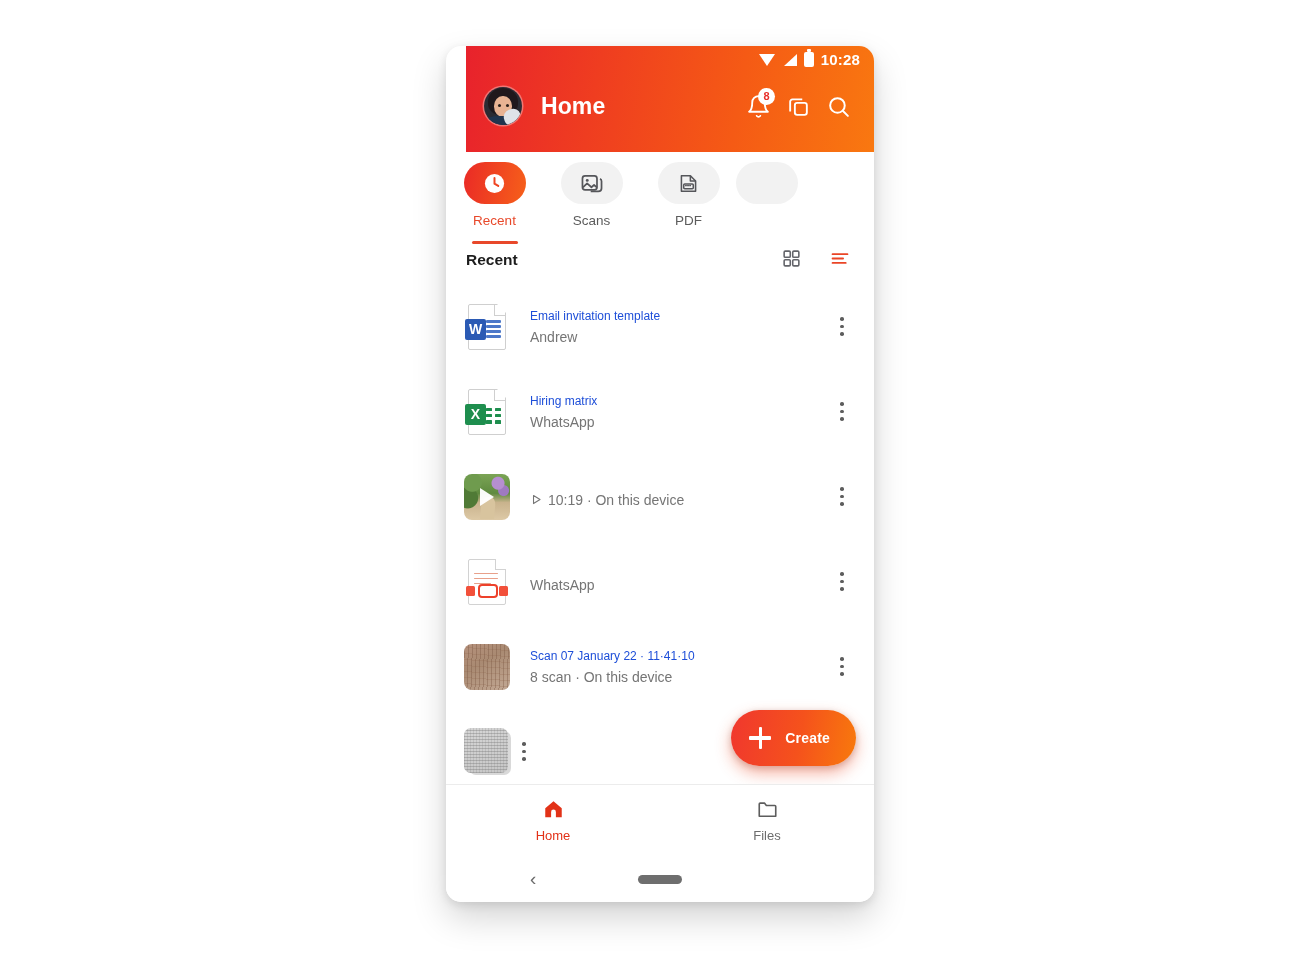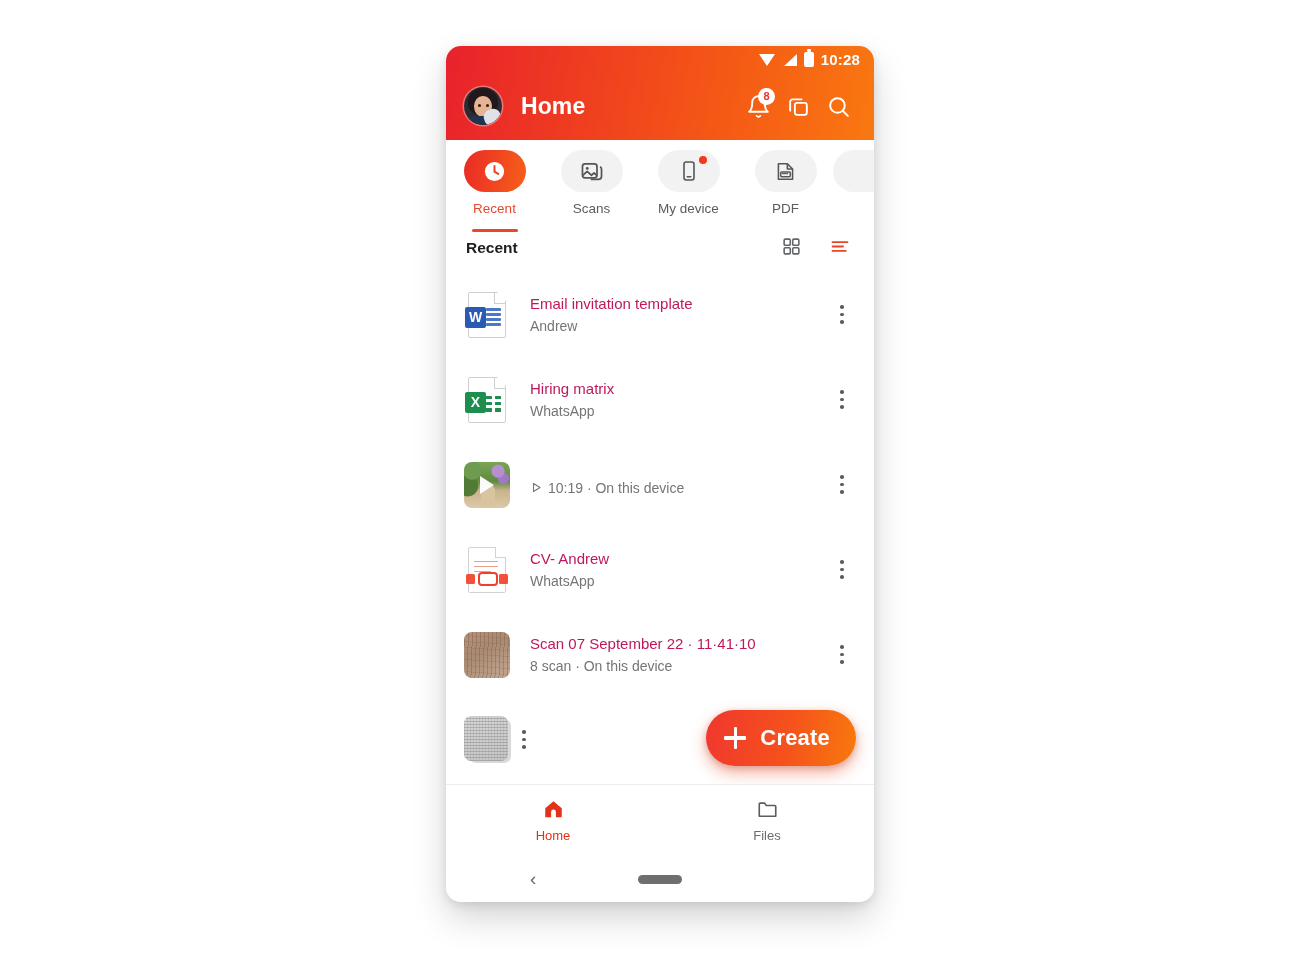--- a/index.html
+++ b/index.html
@@ -16,22 +16,23 @@
     position: absolute; left: 446px; top: 46px;
     width: 428px; height: 856px;
     background: #ffffff;
     border-radius: 15px;
     overflow: hidden;
     box-shadow: 0 16px 34px rgba(0,0,0,0.17), 0 3px 10px rgba(0,0,0,0.10);
   }
 
   
   .header {
-    position: relative; height: 94px;
+    position: relative; height: 106px;
     background: linear-gradient(100deg, #e8222c 0%, #ef3d20 32%, #f55a15 66%, #f97810 100%);
+    margin-left: 20px;
   }
   .statusbar {
     height: 26px; display: flex; align-items: center; justify-content: flex-end;
     padding-right: 14px; gap: 7px;
   }
   .sb-time { color:#fff; font-size: 15px; font-weight: 700; letter-spacing: .2px; line-height:1;}
   .ic-wifi { width:17px; height:13px; position:relative; }
   .ic-wifi::after{
     content:""; position:absolute; left:0; top:1px;
     border-left:8.5px solid transparent; border-right:8.5px solid transparent;
@@ -86,21 +87,21 @@
   
   .listhead { display:flex; align-items:center; padding: 4px 22px 0 20px; height: 40px; }
   .listhead .h { font-size: 15.5px; font-weight: 700; color:#1d1d1d; }
   .lh-icons { margin-left:auto; display:flex; align-items:center; gap: 26px; }
 
   
   .list { padding: 6px 0 0 0; }
   .row { display:flex; align-items:center; height: 85px; padding: 0 18px 0 18px; cursor:pointer; }
   .thumb { width: 46px; height: 50px; flex:0 0 auto; display:flex; align-items:center; justify-content:center; position:relative; }
   .meta { margin-left: 20px; flex:1 1 auto; min-width:0; }
-  .fname { font-size: 15px; color:#be185d; white-space:nowrap; overflow:hidden; }
+  .fname { font-size: 12px; color:#1d4ed8; white-space:nowrap; overflow:hidden; }
   .fsub { font-size: 14px; color:#757575; margin-top: 6px; display:flex; align-items:center; gap:5px; white-space:nowrap;}
   .kebab { width: 28px; height: 40px; flex:0 0 auto; display:flex; flex-direction:column; align-items:center; justify-content:center; gap:4px; cursor:pointer;}
   .kebab i { width:3.6px; height:3.6px; border-radius:50%; background:#5d5d5d; display:block; }
 
   
   .page { position:relative; width:38px; height:46px; background:#fff; border:1.6px solid #cfcfcf; border-radius:2px; }
   .page::after { content:""; position:absolute; right:-1.6px; top:-1.6px; border-left:11px solid transparent; border-top:11px solid #fff; }
   .page .corner { position:absolute; right:-1px; top:-1px; width:12px; height:12px; border-left:1.6px solid #cfcfcf; border-bottom:1.6px solid #cfcfcf; transform:rotate(0deg); background:transparent;}
   .badgesq { position:absolute; left:-4px; bottom:9px; width:21px; height:21px; border-radius:2px; display:flex; align-items:center; justify-content:center; color:#fff; font-size:14px; font-weight:700; }
   .lines { position:absolute; right:4px; bottom:11px; width:15px; display:flex; flex-direction:column; gap:2.5px; }
@@ -148,21 +149,21 @@
     height: 56px; padding: 0 26px 0 18px;
     border-radius: 28px; border:0; cursor:pointer;
     background: linear-gradient(100deg, #f0372e 0%, #f5521c 55%, #f87a0c 100%);
     color:#fff; display:flex; align-items:center; gap: 14px;
     box-shadow: 0 7px 16px rgba(235,70,30,.42), 0 2px 6px rgba(0,0,0,.18);
   }
   .fab .plus { position:relative; width:22px; height:22px; }
   .fab .plus::before, .fab .plus::after { content:""; position:absolute; background:#fff; border-radius:1px; }
   .fab .plus::before { left:0; top:9.4px; width:22px; height:3.2px; }
   .fab .plus::after  { top:0; left:9.4px; height:22px; width:3.2px; }
-  .fab .txt { font-size: 22px; font-weight: 700; letter-spacing:.2px; }
+  .fab .txt { font-size: 14px; font-weight: 700; letter-spacing:.2px; }
 
   
   .bottomnav {
     position:absolute; left:0; right:0; bottom: 46px; height: 72px;
     background:#fff; border-top:1px solid #ececec;
     display:flex; align-items:center;
   }
   .nav { flex:1 1 0; display:flex; flex-direction:column; align-items:center; gap:7px; cursor:pointer; }
   .nav .nlbl { font-size: 13px; color:#6d6d6d; }
   .nav.active .nlbl { color:#e23218; }
@@ -238,30 +239,20 @@
           <svg width="26" height="26" viewBox="0 0 24 24" fill="none" stroke="#55565a" stroke-width="1.6" stroke-linejoin="round">
             <rect x="3.2" y="5.4" width="13.4" height="13" rx="2.4"></rect>
             <path d="M19.4 8.2c.9.4 1.4 1.2 1.4 2.2v6.4a3 3 0 0 1-3 3h-7"></path>
             <circle cx="7.6" cy="9.6" r="1.35" fill="#55565a" stroke="none"></circle>
             <path d="M3.6 16.1l3.9-3.7 4 3.5 2.4-2.1 2.7 2.5"></path>
           </svg>
         </div>
         <div class="lbl">Scans</div>
       </div>
 
-      <div class="tab">
-        <div class="tabcircle">
-          <svg width="24" height="24" viewBox="0 0 24 24" fill="none" stroke="#55565a" stroke-width="1.6">
-            <rect x="7" y="3" width="10" height="18" rx="2.2"></rect>
-            <path d="M10.3 17.7h3.4" stroke-linecap="round"></path>
-          </svg>
-          <span class="reddot"></span>
-        </div>
-        <div class="lbl">My device</div>
-      </div>
 
       <div class="tab">
         <div class="tabcircle">
           <svg width="25" height="25" viewBox="0 0 24 24" fill="none" stroke="#55565a" stroke-width="1.5" stroke-linejoin="round">
             <path d="M5.2 4.6h8.6l5 5v9.8H5.2z"></path>
             <path d="M13.8 4.6v5h5"></path>
             <rect x="7.4" y="12.4" width="9.2" height="4.6" rx="1"></rect>
             <path d="M9.1 14.1h.9M11.1 14.1h.9M13.1 14.1h.9" stroke-width="1.1" stroke-linecap="round"></path>
           </svg>
         </div>
@@ -385,38 +376,37 @@
             <div class="corner" style="position:absolute;right:-1px;top:-1px;width:11px;height:11px;background:#fff;border-left:1.6px solid #d2d2d2;border-bottom:1.6px solid #d2d2d2;"></div>
             <span class="tl" style="top:13px"></span>
             <span class="tl" style="top:18px"></span>
             <span class="tl" style="top:23px; width:17px"></span>
             <span class="bar" style="left:-3px"></span>
             <span class="bar" style="right:-3px"></span>
             <span class="ring"></span>
           </div>
         </div>
         <div class="meta">
-          <div class="fname">CV- Andrew</div>
           <div class="fsub">
               <span>WhatsApp</span>
             </div>
         </div>
         <div class="kebab">
             <i></i>
             <i></i>
             <i></i>
           </div>
       </div>
 
       <div class="row">
         <div class="thumb">
           <div class="scan1"></div>
         </div>
         <div class="meta">
-          <div class="fname">Scan 07 September 22 · 11·41·10</div>
+          <div class="fname">Scan 07 January 22 · 11·41·10</div>
           <div class="fsub">
               <span>8 scan · On this device</span>
             </div>
         </div>
         <div class="kebab">
             <i></i>
             <i></i>
             <i></i>
           </div>
       </div>

